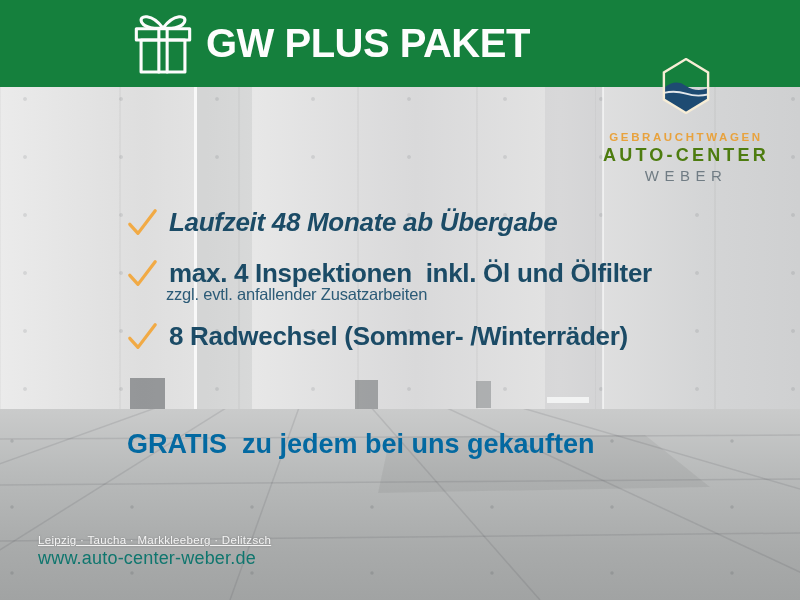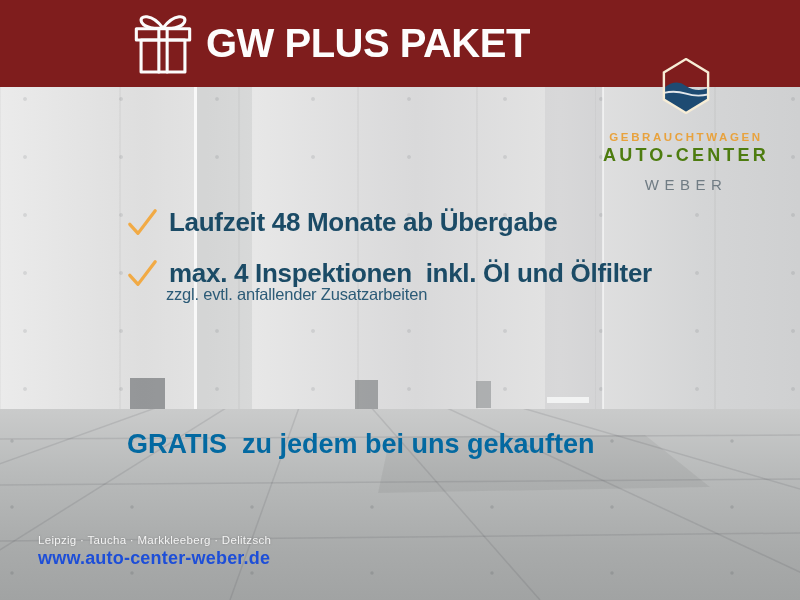--- a/index.html
+++ b/index.html
@@ -26,51 +26,51 @@
   .slot-3 { position:absolute; left:476px; top:381px; width:15px; height:27px; background:#85888a; opacity:.55; }
   
   .floor {
     position:absolute; left:0; top:409px; width:800px; height:191px;
     background:
       radial-gradient(circle at 2px 2px, rgba(70,75,78,0.18) 1.2px, transparent 2.2px) 10px 30px / 120px 66px repeat,
       linear-gradient(180deg, #cacbcb 0%, #b8baba 35%, #a8aaaa 75%, #a1a3a3 100%);
   }
   .floor svg { position:absolute; left:0; top:0; }
   
-  .banner { position:absolute; left:0; top:0; width:800px; height:87px; background:#7f1d1d; }
+  .banner { position:absolute; left:0; top:0; width:800px; height:87px; background:#15803d; }
   .gift { position:absolute; left:126px; top:11px; }
   .banner-title {
     position:absolute; left:206px; top:0; height:87px; display:flex; align-items:center;
     font-size:40px; font-weight:bold; letter-spacing:-0.5px; color:#FDFDFD; white-space:nowrap;
   }
   
   .logo { position:absolute; right:28px; top:58px; width:172px; text-align:center; }
   .logo svg { display:block; margin:0 auto; }
   .logo-tagline { margin-top:17px; font-size:11.5px; font-weight:bold; letter-spacing:2.6px; color:#E8A23D; white-space:nowrap; }
   .logo-name    { margin-top:2px; font-size:18px; font-weight:bold; letter-spacing:3.2px; color:#4d7c0f; white-space:nowrap; }
-  .logo-subname { margin-top:10px; font-size:15px; letter-spacing:5.5px; color:#707C84; white-space:nowrap; }
+  .logo-subname { margin-top:1px; font-size:15px; letter-spacing:5.5px; color:#707C84; white-space:nowrap; }
   
   .check-item { position:absolute; left:127px; display:flex; align-items:center; gap:11px; }
   .check-item .txt {
     font-size:26px; font-weight:bold; color:#1B4B66; letter-spacing:-0.3px; white-space:pre;
   }
-  .item-1 { top:203px; height:38px; }
+  .item-1 { top:203px; height:38px;font-style:italic; }
   .item-2 { top:254px; height:38px; }
   .item-3 { top:317px; height:38px; }
   .check-note { position:absolute; left:166px; top:285px; font-size:16.5px; color:#2C5B77; letter-spacing:-0.2px;text-align:right; }
   
   .offer { position:absolute; left:127px; top:425px; font-size:27px; font-weight:bold; color:#0369a1; line-height:39px; }
   .offer div { white-space:pre; }
   
   .footer-locations {
     position:absolute; left:38px; top:534px; font-size:11.5px; color:#f4f4f4;
-    letter-spacing:0.3px; text-shadow:0 0 2px rgba(110,110,110,0.6);
+    letter-spacing:0.3px; text-shadow:0 0 2px rgba(110,110,110,0.6);text-decoration:underline;
   }
   .footer-website {
-    position:absolute; left:38px; top:548px; font-size:18px; font-weight:bold; color:#1d4ed8; letter-spacing:0.2px;
+    position:absolute; left:38px; top:548px; font-size:18px; font-weight:normal; color:#0f766e; letter-spacing:0.2px;
   }
 </style>
 </head>
 <body>
 
 <div id="stage">
 
   <div class="wall"></div>
   <div class="recess-a"></div>
   <div class="recess-b"></div>
@@ -138,20 +138,26 @@
   </div>
 
   <div class="check-item item-2">
     <svg width="31" height="29" viewBox="0 0 34 32">
       <path d="M3 18 L12 28 L31 3" fill="none" stroke="#F1AA45" stroke-width="3.6" stroke-linecap="round" stroke-linejoin="round"></path>
     </svg>
     <span class="txt">max. 4 Inspektionen  inkl. Öl und Ölfilter</span>
   </div>
   <div class="check-note">zzgl. evtl. anfallender Zusatzarbeiten</div>
 
+  <div class="check-item item-3">
+    <svg width="31" height="29" viewBox="0 0 34 32">
+      <path d="M3 18 L12 28 L31 3" fill="none" stroke="#F1AA45" stroke-width="3.6" stroke-linecap="round" stroke-linejoin="round"></path>
+    </svg>
+    <span class="txt">8 Radwechsel (Sommer- /Winterräder)</span>
+  </div>
 
   <div class="offer">
     <div>GRATIS  zu jedem bei uns gekauften</div>
   </div>
 
   <div class="footer-locations">Leipzig · Taucha · Markkleeberg · Delitzsch</div>
   <div class="footer-website">www.auto-center-weber.de</div>
 
 </div>
 

